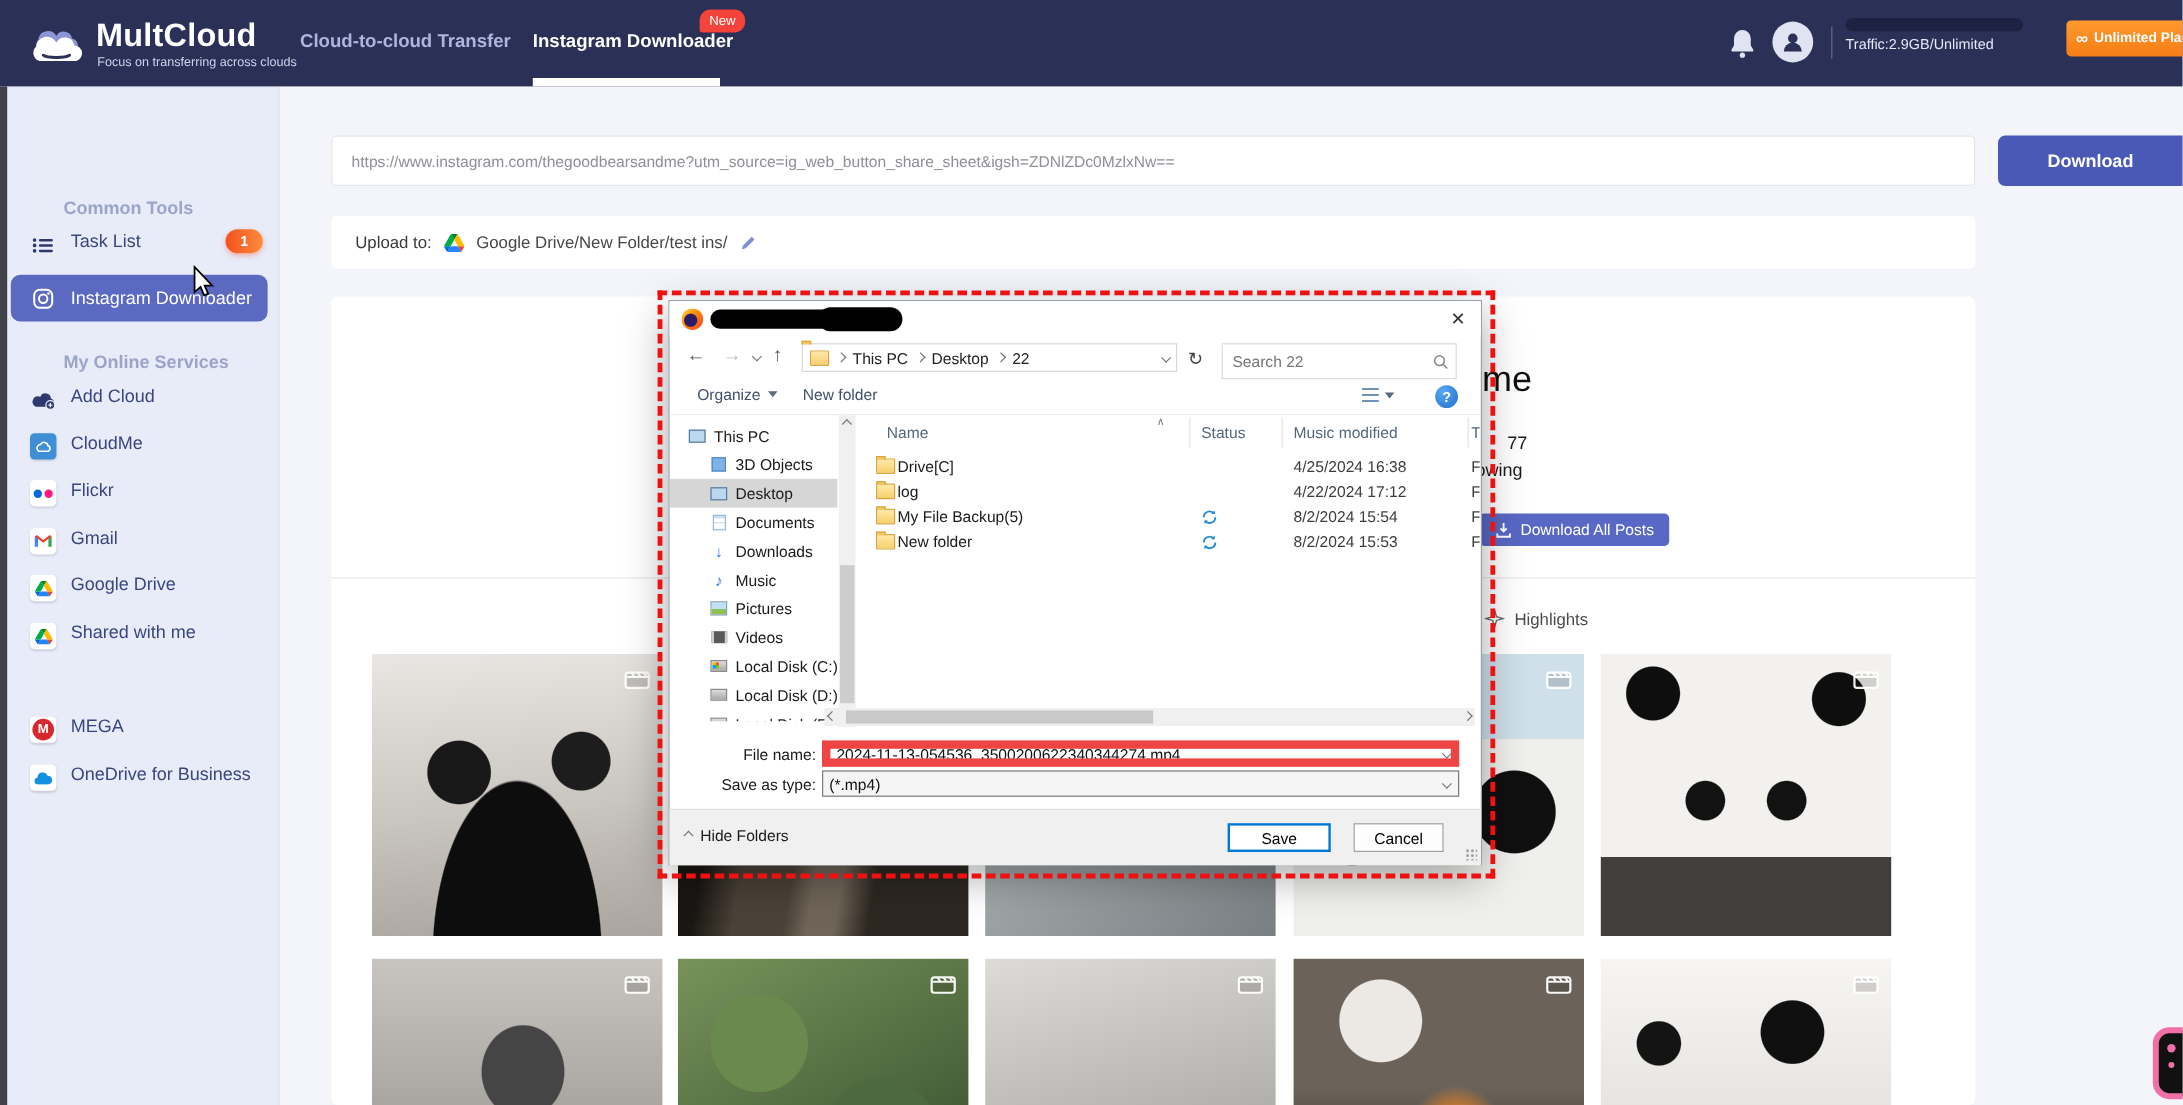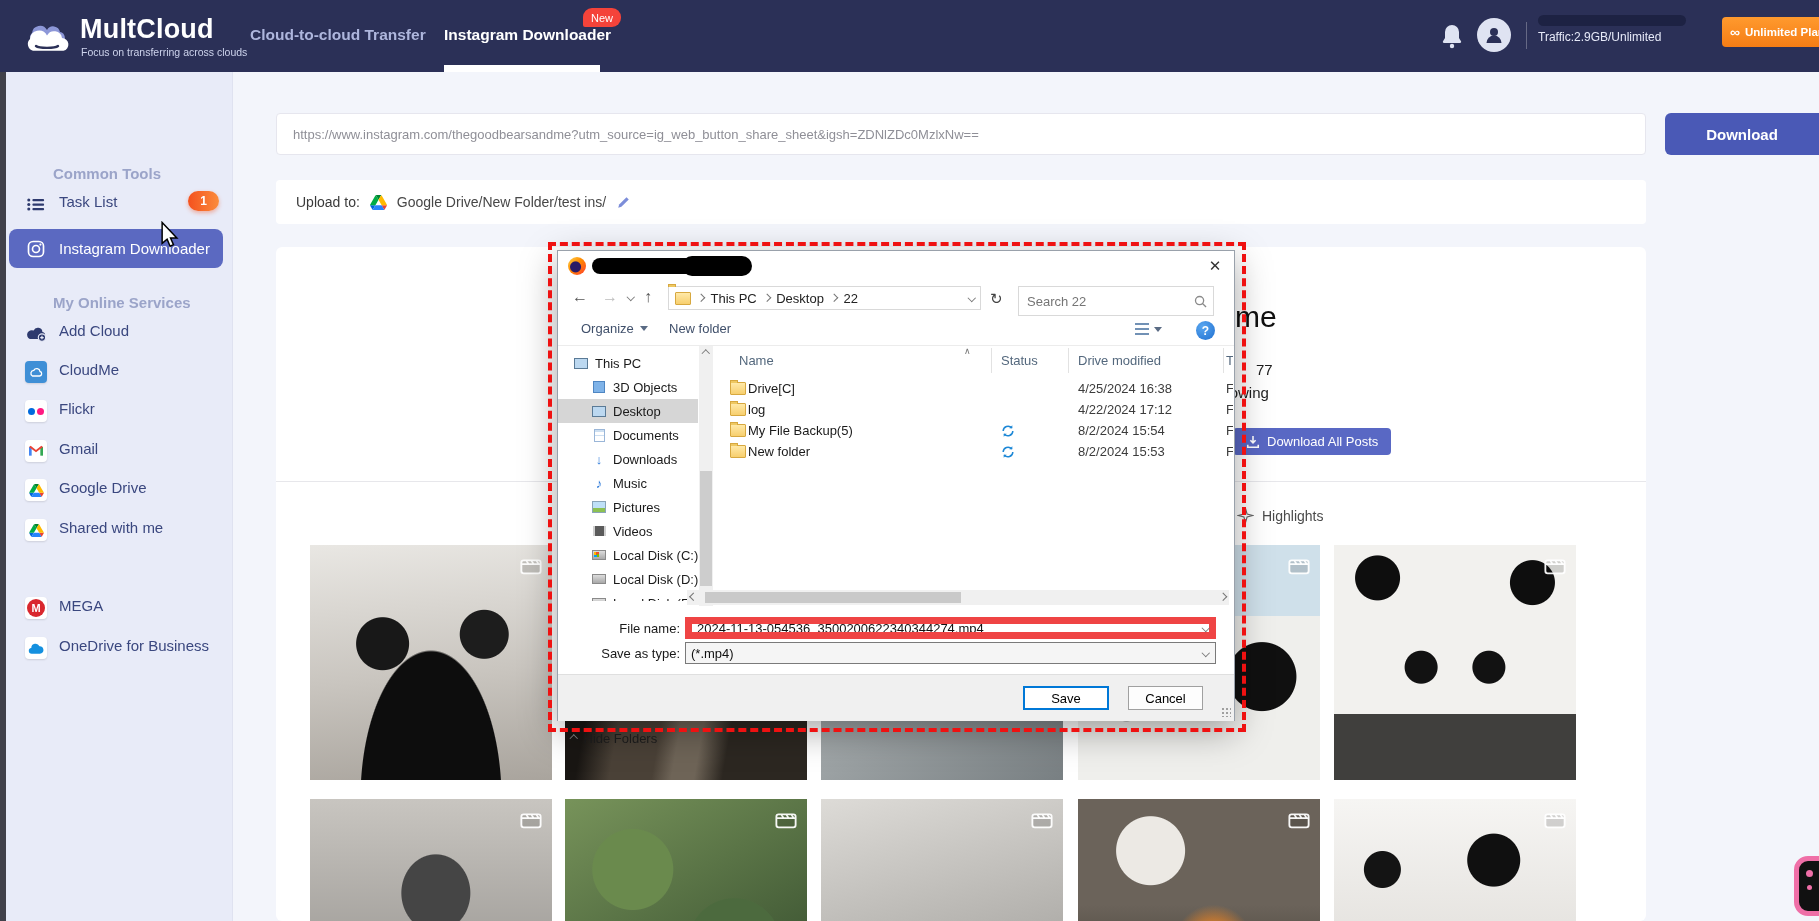--- a/index.html
+++ b/index.html
@@ -119,21 +119,21 @@
   .ftypefrag{position:absolute;left:508px;font-size:13px;color:#3c3c3c;width:10px;overflow:hidden;white-space:nowrap;}
   .hscroll{left:129px;top:339px;width:542px;height:15px;background:#f0f0f0;display:flex;align-items:center;}
   .hthumb{position:absolute;left:18px;top:2px;width:256px;height:11px;background:#c9c9c9;}
   .harrow{position:absolute;top:4px;}
   
   .fn-label{left:0px;top:370px;width:122px;text-align:right;font-size:13px;color:#1a1a1a;}
   .fn-input{left:127px;top:366px;width:531px;height:22px;box-sizing:border-box;border:7px solid #ef4444;font-size:13px;color:#111;padding:0 18px 0 5px;font-family:"Liberation Sans",sans-serif;outline:none;}
   .st-label{left:0px;top:395px;width:122px;text-align:right;font-size:13px;color:#1a1a1a;}
   .st-combo{left:127px;top:391px;width:531px;height:22px;box-sizing:border-box;border:1px solid #7a7a7a;background:#f5f5f5;font-size:13px;color:#111;display:flex;align-items:center;padding:0 5px;cursor:pointer;}
   .d-bottom{left:0;top:423px;width:676px;height:46px;background:#f0f0f0;border-top:1px solid #dfdfdf;}
-  .hidef{left:13px;top:14px;display:flex;align-items:center;gap:7px;font-size:13px;color:#1a1a1a;cursor:pointer;margin-top:42px;}
+  .hidef{left:13px;top:14px;display:flex;align-items:center;gap:7px;font-size:13px;color:#1a1a1a;cursor:pointer;}
   .btn-save{left:465px;top:11px;width:86px;height:24px;box-sizing:border-box;background:#fff;border:2px solid #0078d7;font-size:13px;color:#000;display:flex;align-items:center;justify-content:center;cursor:pointer;}
   .btn-cancel{left:570px;top:11px;width:75px;height:24px;box-sizing:border-box;background:#fdfdfd;border:1px solid #a0a0a0;font-size:13px;color:#000;display:flex;align-items:center;justify-content:center;cursor:pointer;}
   .grip{left:663px;top:456px;width:10px;height:10px;background-image:radial-gradient(#9f9f9f 1px,transparent 1.3px);background-size:4px 4px;}
   
   .cursor{left:160px;top:221px;z-index:70;pointer-events:none;}
   .chat{left:1794px;top:856px;width:46px;height:50px;border-radius:14px;background:#111;border:5px solid #ef6fa7;z-index:80;cursor:pointer;}
   .chat:after{content:"";position:absolute;left:7px;top:9px;width:7px;height:7px;border-radius:50%;background:#ef6fa7;box-shadow:0 14px 0 -1px #ef6fa7;}
 </style>
 </head>
 <body>
@@ -502,21 +502,21 @@
     <div class="abs vscroll">
       <span class="abs chev up sm" style="left:4px;top:5px"></span>
       <div class="abs vthumb"></div>
       <span class="abs chev down sm" style="left:4px;top:248px"></span>
     </div>
 
     <div class="abs flist">
       <span class="abs sortc">∧</span>
       <div class="fhead" style="left:21px;top:7px">Name</div>
       <div class="fhead" style="left:283px;top:7px">Status</div>
-      <div class="fhead" style="left:360px;top:7px">Drive modified</div>
+      <div class="fhead" style="left:360px;top:7px">Music modified</div>
       <div class="fhead" style="left:508px;top:7px;width:10px;overflow:hidden">T</div>
       <div class="fcol-line" style="left:273px"></div>
       <div class="fcol-line" style="left:350px"></div>
       <div class="fcol-line" style="left:505px"></div>
 
       <div class="frow" style="top:32px">
         <span class="ficon"></span>
         <span class="fname">Drive[C]</span>
         <span class="fdate">4/25/2024 16:38</span>
         <span class="ftypefrag">F</span>

